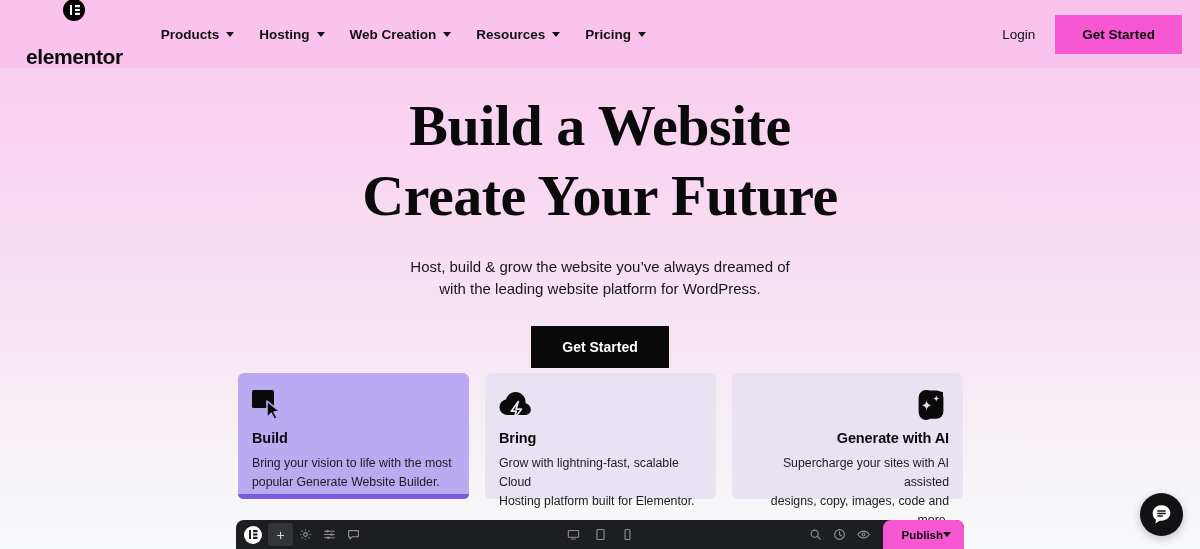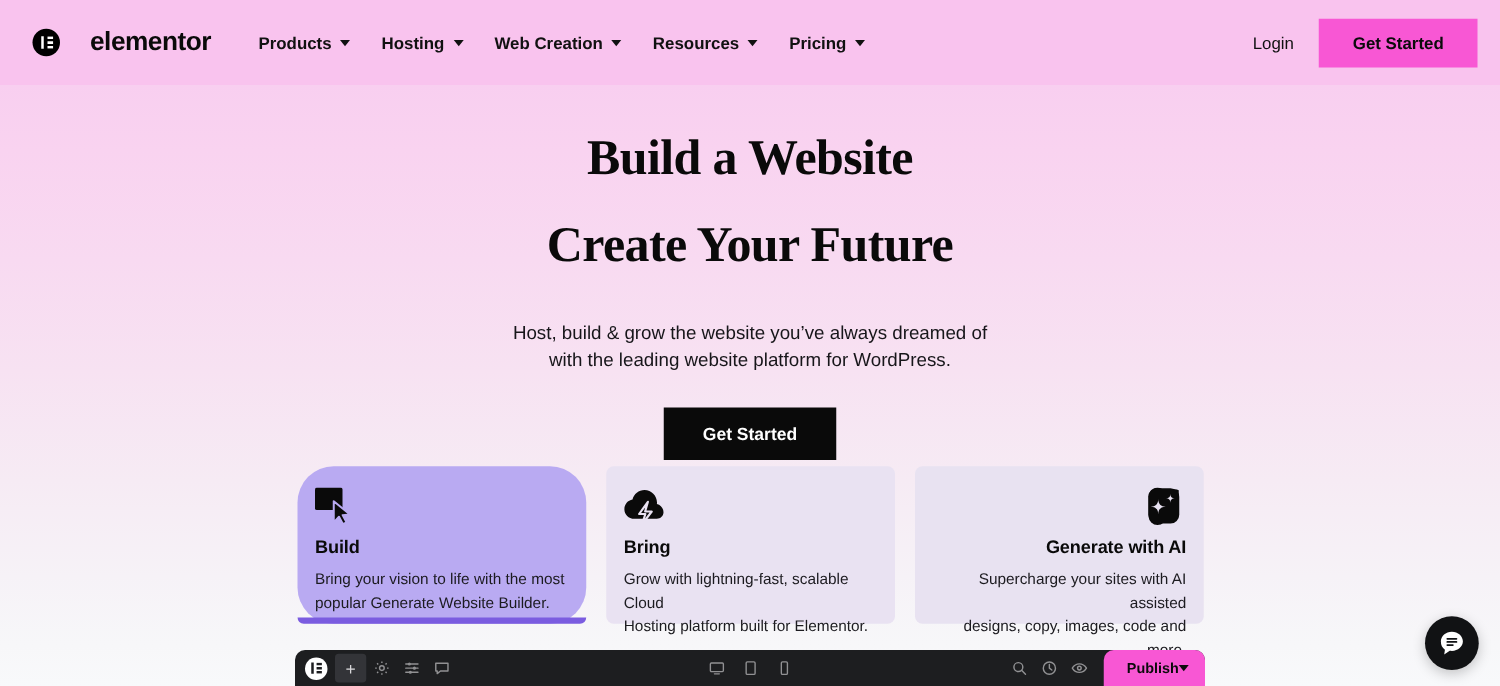--- a/index.html
+++ b/index.html
@@ -28,21 +28,21 @@
   }
 
   
   .header {
     position:absolute; top:0; left:0; right:0;
     height:68px;
     background:#f9c3ee;
     display:flex; align-items:center;
     padding:0 18px 0 26px;
   }
-  .logo { display:flex; align-items:center; gap:24px; cursor:pointer; }
+  .logo { display:flex; align-items:center; gap:24px; cursor:pointer;flex-direction:column; }
   .logo-mark {
     width:22px; height:22px; border-radius:50%;
     background:#000; position:relative; flex:0 0 auto;
   }
   .logo-mark::before {
     content:""; position:absolute; left:6.5px; top:6px;
     width:2.5px; height:10px; background:#fff;
   }
   .logo-mark::after {
     content:""; position:absolute; left:11.5px; top:6px;
@@ -78,21 +78,21 @@
     font-size:13.5px; font-weight:600;
     padding:12px 27px; border:none; cursor:pointer;
     font-family: inherit;
   }
 
   
   .hero { position:absolute; top:68px; left:0; right:0; text-align:center; }
   .hero-title {
     font-family:"Liberation Serif", "DejaVu Serif", serif;
     font-weight:700;
-    font-size:40px;
+    font-size:58px;
     line-height:70px;
     color:#0a0a0a;
     letter-spacing:-0.5px;
     padding-top:23px;
   }
   .hero-sub {
     margin-top:25px;
     font-size:15px; line-height:22px; color:#17161a; font-weight:400;
   }
   .btn-hero {
@@ -109,21 +109,21 @@
     position:absolute; top:373px; left:238px;
     display:flex; gap:16px;
   }
   .card {
     width:231px; height:126px;
     border-radius:6px;
     padding:17px 14px 0 14px;
     position:relative;
     cursor:pointer;
   }
-  .card.c0 { background:#b9aaf2;border-radius:29px; }
+  .card.c0 { background:#b9aaf2; }
   .card.c0::after {
     content:""; position:absolute; left:0; right:0; bottom:0;
     height:5px; background:#7b5ce0; border-radius:0 0 6px 6px;
   }
   .card.c1 { background:#e9e2f2; }
   .card.c2 { background:#e8e2f1;text-align:right; }
 
   .card-icon { height:30px; margin-bottom:10px; }
   .card-title {
     font-size:14.5px; font-weight:700; color:#0a0a0a;

